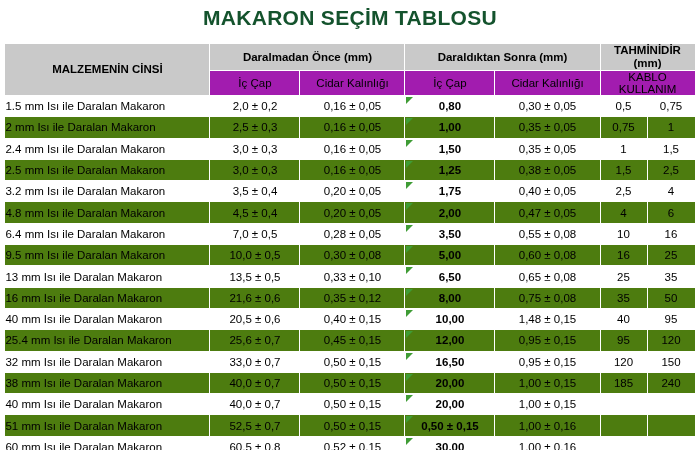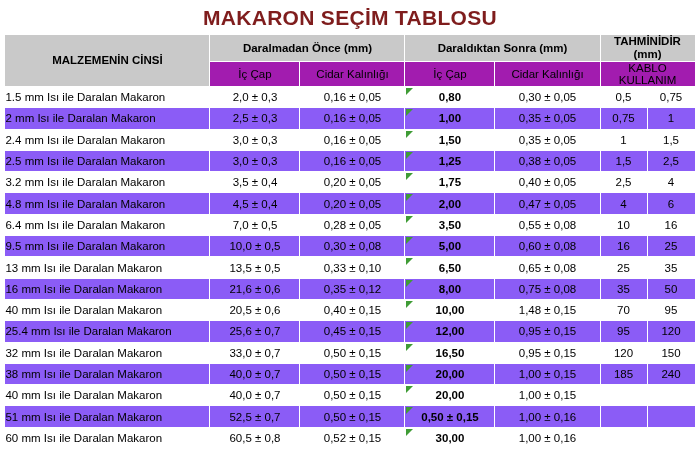--- a/index.html
+++ b/index.html
@@ -16,23 +16,23 @@
   .page {
     width: 700px;
     height: 450px;
     position: relative;
     box-sizing: border-box;
   }
   .title {
     text-align: center;
     font-size: 21px;
     font-weight: bold;
-    color: #7f1d1d;
+    color: #14532d;
     letter-spacing: 0.3px;
-    padding: 6px 0 4px 0;
+    padding: 6px 0 13px 0;
   }
   table.makaron {
     border-collapse: collapse;
     width: 690px;
     margin: 0 auto;
     table-layout: fixed;
   }
   table.makaron td, table.makaron th {
     border: 1px solid #ffffff;
     padding: 0;
@@ -61,21 +61,21 @@
   }
   
   tbody tr td {
     height: 20.3px;
     text-align: center;
   }
   tbody tr.odd td {
     background: #ffffff;
   }
   tbody tr.even td {
-    background: #8b5cf6;
+    background: #4d7c0f;
   }
   td.name {
     text-align: left;
     padding-left: 8px;
   }
   .col-name   { width: 205px; }
   .col-b1     { width: 90px; }
   .col-b2     { width: 105px; }
   .col-a1     { width: 90px; }
   .col-a2     { width: 105px; }
@@ -125,21 +125,21 @@
         <th>İç Çap</th>
         <th>Cidar Kalınlığı</th>
         <th>İç Çap</th>
         <th>Cidar Kalınlığı</th>
         <th colspan="2">KABLO KULLANIM</th>
       </tr>
     </thead>
     <tbody id="table-body">
         <tr class="odd">
           <td class="name">1.5 mm Isı ile Daralan Makaron</td>
-          <td>2,0 ± 0,3</td>
+          <td>2,0 ± 0,2</td>
           <td>0,16 ± 0,05</td>
           <td class="a1">0,80<span class="tri"></span></td>
           <td>0,30 ± 0,05</td>
           <td>0,5</td>
           <td>0,75</td>
         </tr>
         <tr class="even">
           <td class="name">2 mm Isı ile Daralan Makaron</td>
           <td>2,5 ± 0,3</td>
           <td>0,16 ± 0,05</td>
@@ -219,21 +219,21 @@
           <td>0,75 ± 0,08</td>
           <td>35</td>
           <td>50</td>
         </tr>
         <tr class="odd">
           <td class="name">40 mm Isı ile Daralan Makaron</td>
           <td>20,5 ± 0,6</td>
           <td>0,40 ± 0,15</td>
           <td class="a1">10,00<span class="tri"></span></td>
           <td>1,48 ± 0,15</td>
-          <td>70</td>
+          <td>40</td>
           <td>95</td>
         </tr>
         <tr class="even">
           <td class="name">25.4 mm Isı ile Daralan Makaron</td>
           <td>25,6 ± 0,7</td>
           <td>0,45 ± 0,15</td>
           <td class="a1">12,00<span class="tri"></span></td>
           <td>0,95 ± 0,15</td>
           <td>95</td>
           <td>120</td>

